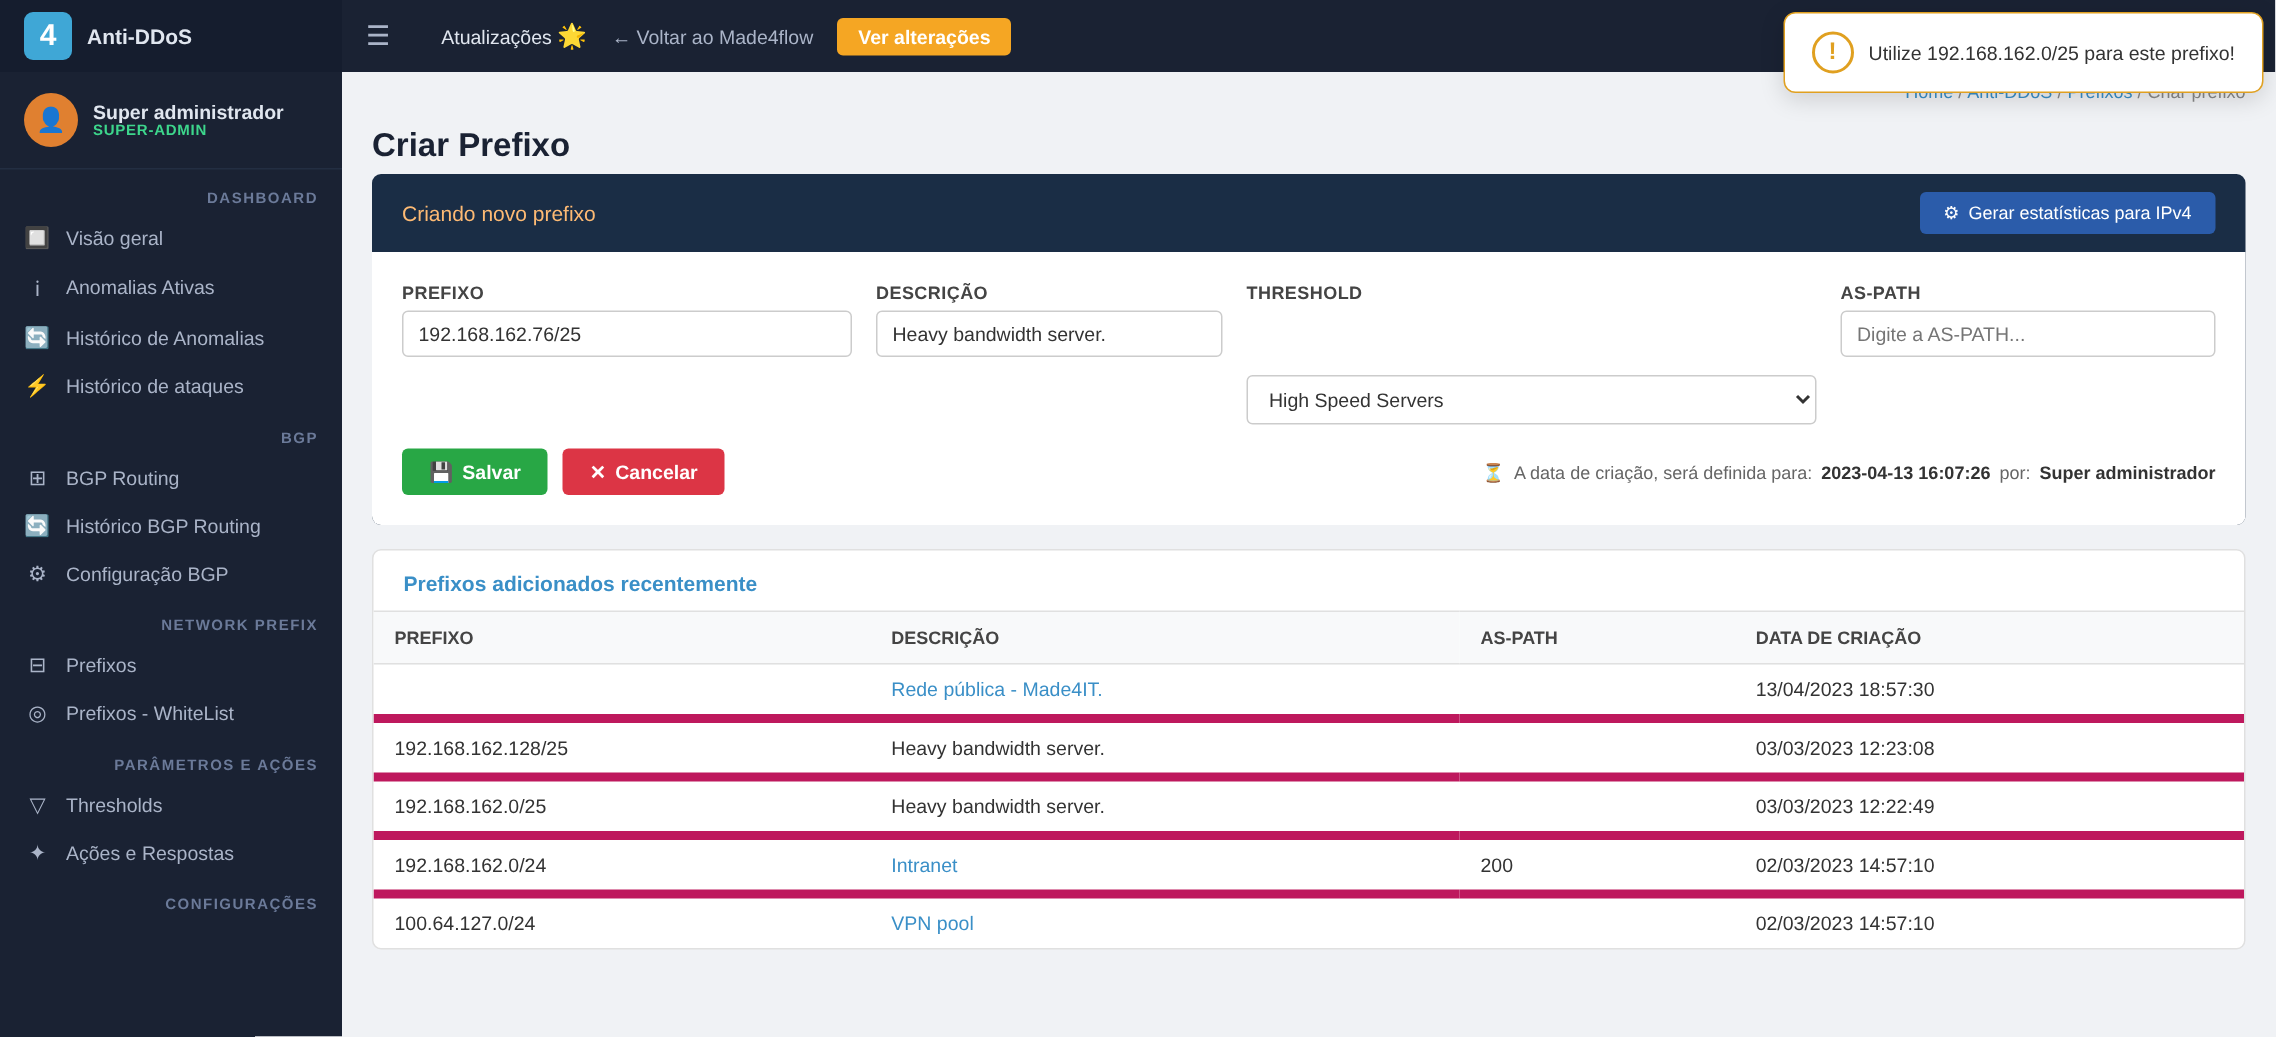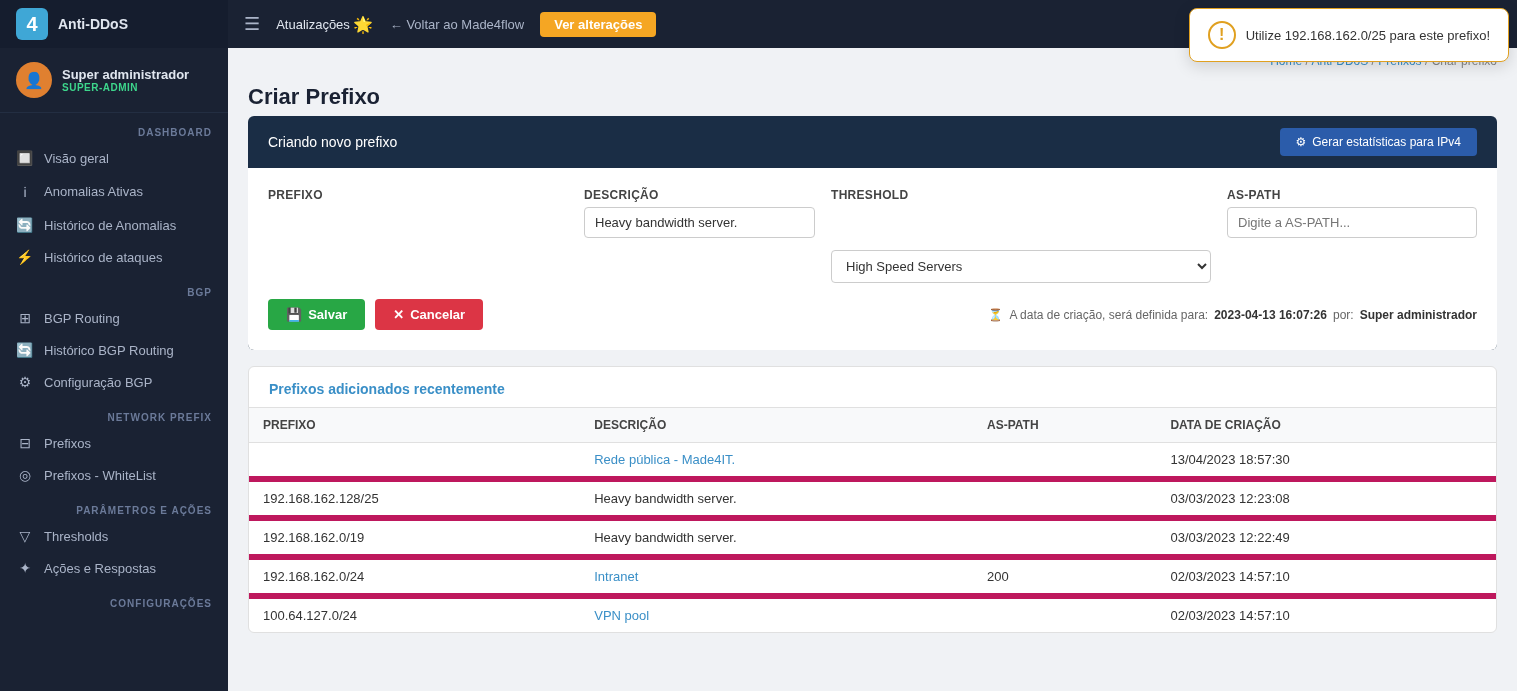--- a/index.html
+++ b/index.html
@@ -87,21 +87,21 @@
       display: flex;
       align-items: center;
       padding: 0 16px;
       gap: 16px;
       flex-shrink: 0;
     }
     .topbar-menu { color: #aab4c8; font-size: 18px; cursor: pointer; }
     .topbar-updates {
       color: #e0e6ef;
       font-size: 13px;
-      display: flex; align-items: center; gap: 4px;
+      display: flex; align-items: center; gap: 4px; margin-left: 18px;
     }
     .topbar-updates .fire { font-size: 16px; }
     .topbar-back {
       color: #aab4c8;
       font-size: 13px;
       display: flex; align-items: center; gap: 4px;
       cursor: pointer;
     }
     .topbar-ver-btn {
       background: #f5a623;
@@ -175,21 +175,21 @@
       border-radius: 6px;
       margin: 0 20px 16px;
     }
     .form-card-header {
       padding: 12px 20px;
       display: flex;
       align-items: center;
       justify-content: space-between;
     }
     .form-card-title {
-      color: #ffffff;
+      color: #fdba74;
       font-size: 14px;
       font-weight: 500;
     }
     .btn-gerar {
       background: #2b5caa;
       color: white;
       border: none;
       border-radius: 4px;
       padding: 7px 16px;
       font-size: 12px;
@@ -422,20 +422,21 @@
         <span class="form-card-title">Criando novo prefixo</span>
         <button class="btn-gerar">
           <span>⚙</span>
           <span>Gerar estatísticas para IPv4</span>
         </button>
       </div>
       <div class="form-card-body">
         <div class="form-row">
           <div class="form-group prefixo">
             <label class="form-label">Prefixo</label>
+            <input class="form-input" type="text" value="192.168.162.76/25" style="">
           </div>
           <div class="form-group descricao">
             <label class="form-label">Descrição</label>
             <input class="form-input" type="text" value="Heavy bandwidth server." style="">
           </div>
           <div class="form-group threshold">
             <label class="form-label">Threshold</label>
             <select class="form-select">
               <option>High Speed Servers</option>
               <option>Standard Servers</option>
@@ -485,21 +486,21 @@
       <td></td>
       <td>13/04/2023 18:57:30</td>
     </tr>
             <tr>
       <td>192.168.162.128/25</td>
       <td class="">Heavy bandwidth server.</td>
       <td></td>
       <td>03/03/2023 12:23:08</td>
     </tr>
             <tr>
-      <td>192.168.162.0/19</td>
+      <td>192.168.162.0/25</td>
       <td class="">Heavy bandwidth server.</td>
       <td></td>
       <td>03/03/2023 12:22:49</td>
     </tr>
             <tr>
       <td>192.168.162.0/24</td>
       <td class="link">Intranet</td>
       <td>200</td>
       <td>02/03/2023 14:57:10</td>
     </tr>

